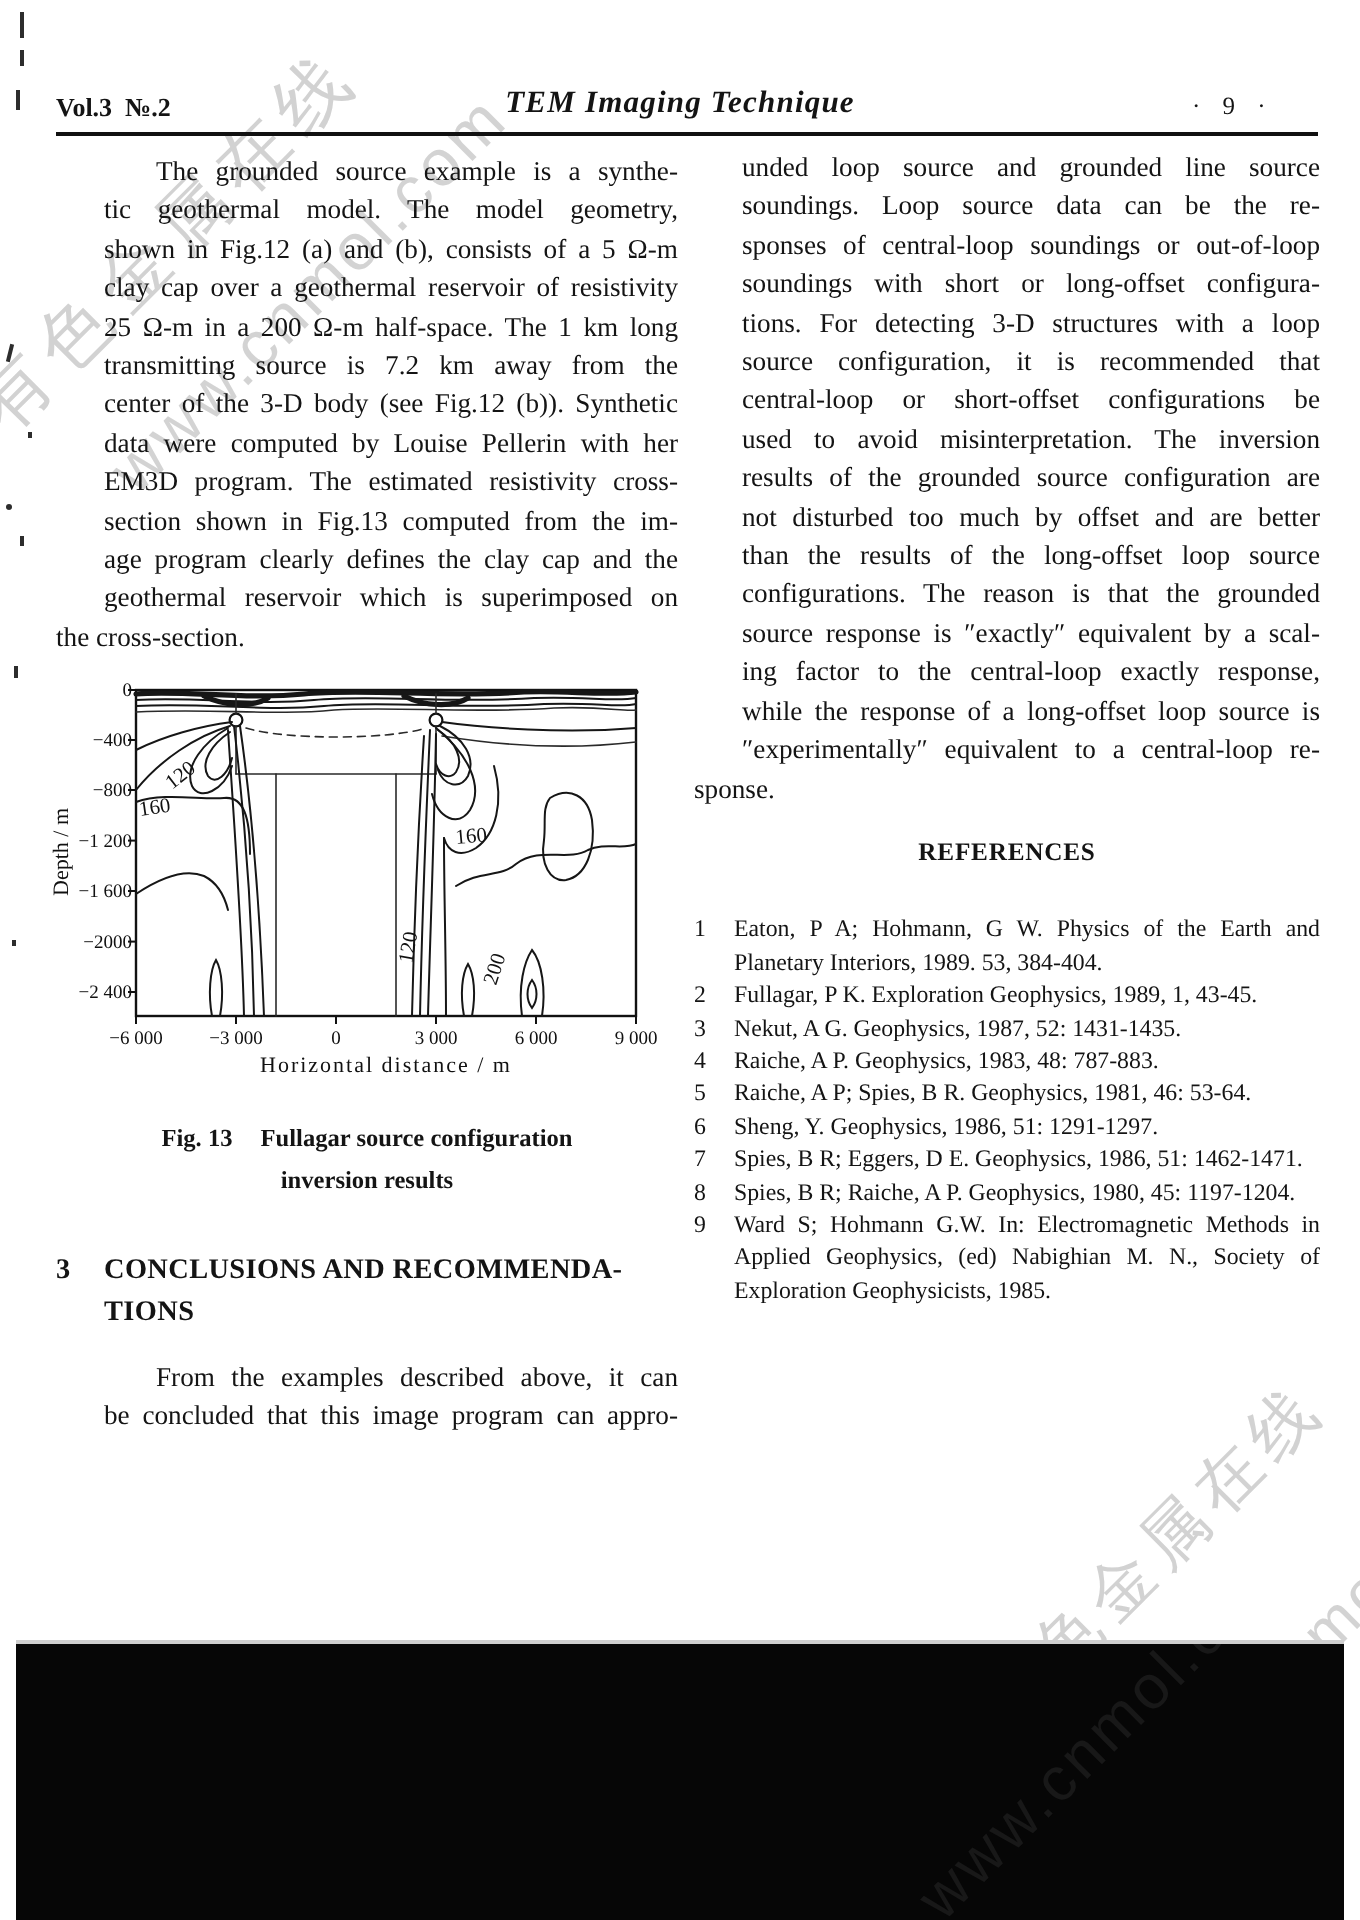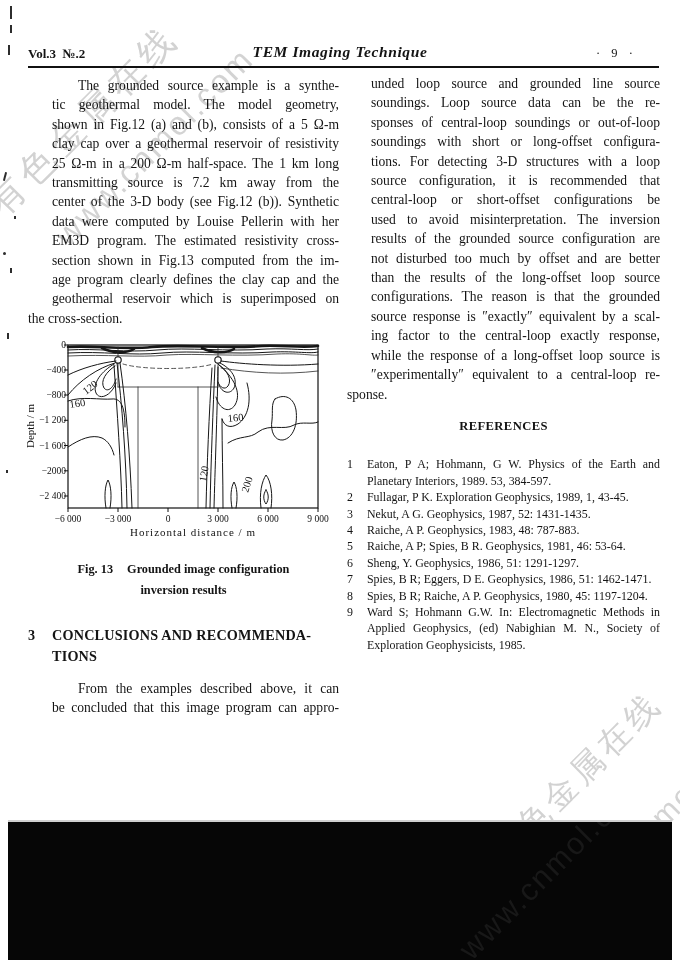--- a/index.html
+++ b/index.html
@@ -181,21 +181,21 @@
       <text x="64" y="60" font-size="10.5" transform="rotate(-38 64 60)">120</text>
       <text x="48" y="73" font-size="10.5" transform="rotate(-8 48 73)">160</text>
       <text x="206" y="87" font-size="10.5" transform="rotate(-5 206 87)">160</text>
       <text x="184" y="147" font-size="10.5" transform="rotate(-80 184 147)">120</text>
       <text x="226" y="158" font-size="10.5" transform="rotate(-72 226 158)">200</text>
     </svg>
   </div>
 
   <div class="fig-caption">
     <div>
-      <span class="cap-prefix">Fig. 13</span><span>Grounded image configuration</span>
+      <span class="cap-prefix">Fig. 13</span><span>Fullagar source configuration</span>
     </div>
     <div>inversion results</div>
   </div>
 
   <div class="sec-head">
     <span class="sec-num">3</span>
     <span>CONCLUSIONS AND RECOMMENDA-</span>
   </div>
   <div class="sec-line2">TIONS</div>
 
@@ -220,21 +220,21 @@
   <div class="jline">ing factor to the central-loop exactly response,</div>
   <div class="jline">while the response of a long-offset loop source is</div>
   <div class="jline">″experimentally″ equivalent to a central-loop re-</div>
   <div class="jlast">sponse.</div>
 
   <div class="refs-title">REFERENCES</div>
 
   <div class="refs">
     <div class="ref-row">
       <span class="ref-num">1</span>
-      <span class="ref-text">Eaton, P A; Hohmann, G W. Physics of the Earth and Planetary Interiors, 1989. 53, 384-597.</span>
+      <span class="ref-text">Eaton, P A; Hohmann, G W. Physics of the Earth and Planetary Interiors, 1989. 53, 384-404.</span>
     </div>
     <div class="ref-row">
       <span class="ref-num">2</span>
       <span class="ref-text">Fullagar, P K. Exploration Geophysics, 1989, 1, 43-45.</span>
     </div>
     <div class="ref-row">
       <span class="ref-num">3</span>
       <span class="ref-text">Nekut, A G. Geophysics, 1987, 52: 1431-1435.</span>
     </div>
     <div class="ref-row">

